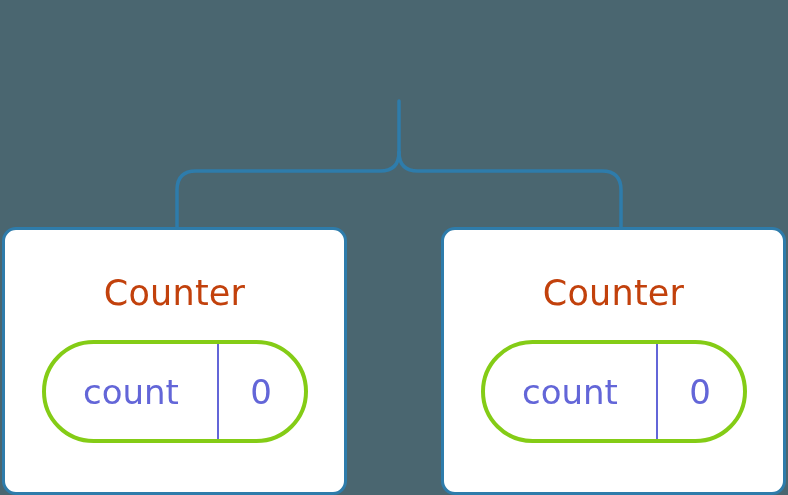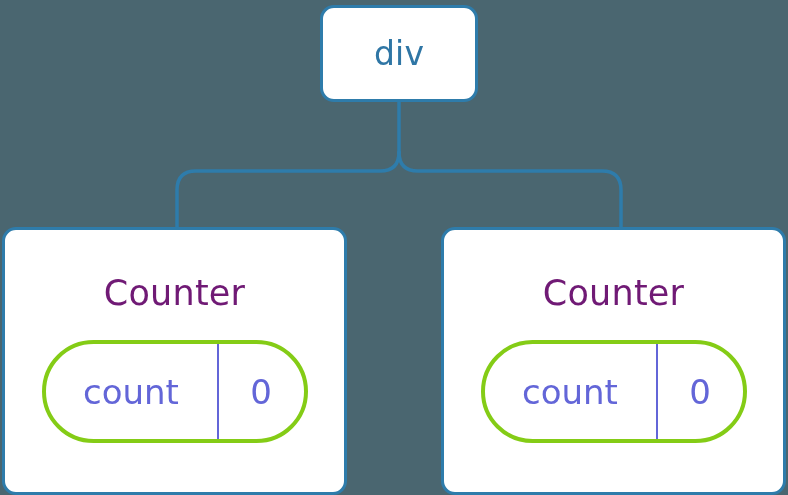--- a/index.html
+++ b/index.html
@@ -60,21 +60,21 @@
     height: 268px;
     border-bottom-left-radius: 14px;
     border-bottom-right-radius: 14px;
     padding-top: 46px;
   }
   .node-child.left  { left: 2px; }
   .node-child.right { left: 441px; }
 
   .node-child .node-label {
     font-size: 35px;
-    color: #701a75;
+    color: #c2410c;
     line-height: 1;
     margin-bottom: 29px;
     letter-spacing: 0.2px;
   }
 
   
   .state-pill {
     box-sizing: border-box;
     width: 266px;
     height: 103px;
@@ -107,23 +107,20 @@
 
   <svg id="connector" viewBox="0 0 788 495" width="788" height="495" aria-hidden="true">
 
     <path d="M 399 101 L 399 152" fill="none" stroke="#2e7cab" stroke-width="3.5" stroke-linecap="round"></path>
 
     <path d="M 399 152 Q 399 171 380 171 L 196 171 Q 177 171 177 190 L 177 229" fill="none" stroke="#2e7cab" stroke-width="3.5" stroke-linecap="round"></path>
 
     <path d="M 399 152 Q 399 171 418 171 L 602 171 Q 621 171 621 190 L 621 229" fill="none" stroke="#2e7cab" stroke-width="3.5" stroke-linecap="round"></path>
   </svg>
 
-  <div class="node node-root">
-    <span class="node-label">div</span>
-  </div>
 
   <div class="node node-child left">
     <span class="node-label">Counter</span>
     <div class="state-pill">
       <span class="pill-key">count</span>
       <span class="pill-val">0</span>
     </div>
   </div>
 
   <div class="node node-child right">

